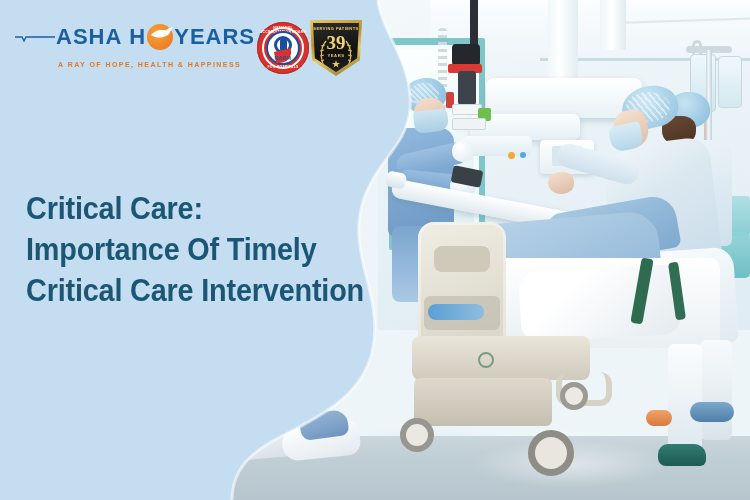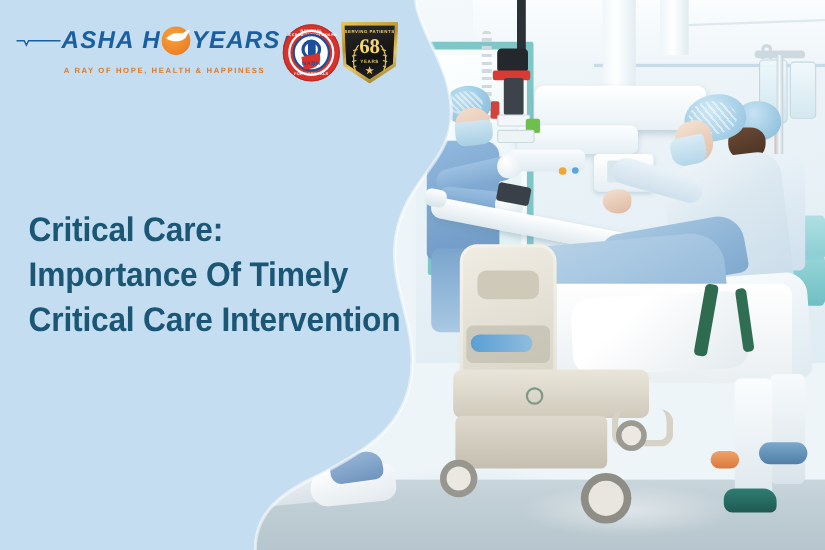--- a/index.html
+++ b/index.html
@@ -245,21 +245,21 @@
 
   
   .curve-edge {
     position:absolute; inset:0; pointer-events:none;
     background:transparent;
   }
   .curve-edge svg { position:absolute; inset:0; }
 
   
   .logo-area { position:absolute; left:0; top:0; width:380px; height:92px; }
-  .logo-row { position:absolute; left:14px; top:24px; display:flex; align-items:center;font-style:italic; }
+  .logo-row { position:absolute; left:14px; top:24px; display:flex; align-items:center; }
   .ecg-left { width:42px; height:16px; }
   .brand {
     display:flex; align-items:center;
     font-family:"Liberation Sans", sans-serif;
     font-weight:bold; font-size:22px; letter-spacing:1px;
     color:#17609e;
   }
   .brand .asha { color:#1a5fa0; }
   .brand .h { color:#1a5fa0; margin-left:7px; }
   .o-mark {
@@ -498,21 +498,21 @@
       <div class="nabh-q"></div>
       <div class="nabh-fig"></div>
       <div class="nabh-swoosh"></div>
       <div class="nabh-text">NABH</div>
       <div class="nabh-bot">FOR HOSPITALS</div>
     </div>
 
     <div class="shield">
       <div class="shield-in"></div>
       <div class="shield-top">SERVING PATIENTS</div>
-      <div class="shield-num">68</div>
+      <div class="shield-num">39</div>
       <div class="shield-yrs">YEARS</div>
       <svg class="laurel-l" viewBox="0 0 10 26" style="left:8px;">
         <path d="M8 1 C3 7 2 16 5 24" fill="none" stroke="#e0bd57" stroke-width="1.2"></path>
         <path d="M7 5 l-4 1 M6 10 l-4 1 M6 15 l-4 1 M6 20 l-3 1" stroke="#e0bd57" stroke-width="1.1"></path>
       </svg>
       <svg class="laurel-r" viewBox="0 0 10 26" style="right:8px;">
         <path d="M2 1 C7 7 8 16 5 24" fill="none" stroke="#e0bd57" stroke-width="1.2"></path>
         <path d="M3 5 l4 1 M4 10 l4 1 M4 15 l4 1 M4 20 l3 1" stroke="#e0bd57" stroke-width="1.1"></path>
       </svg>
       <svg style="position:absolute;left:22px;top:40px;width:8px;height:8px;" viewBox="0 0 10 10">

